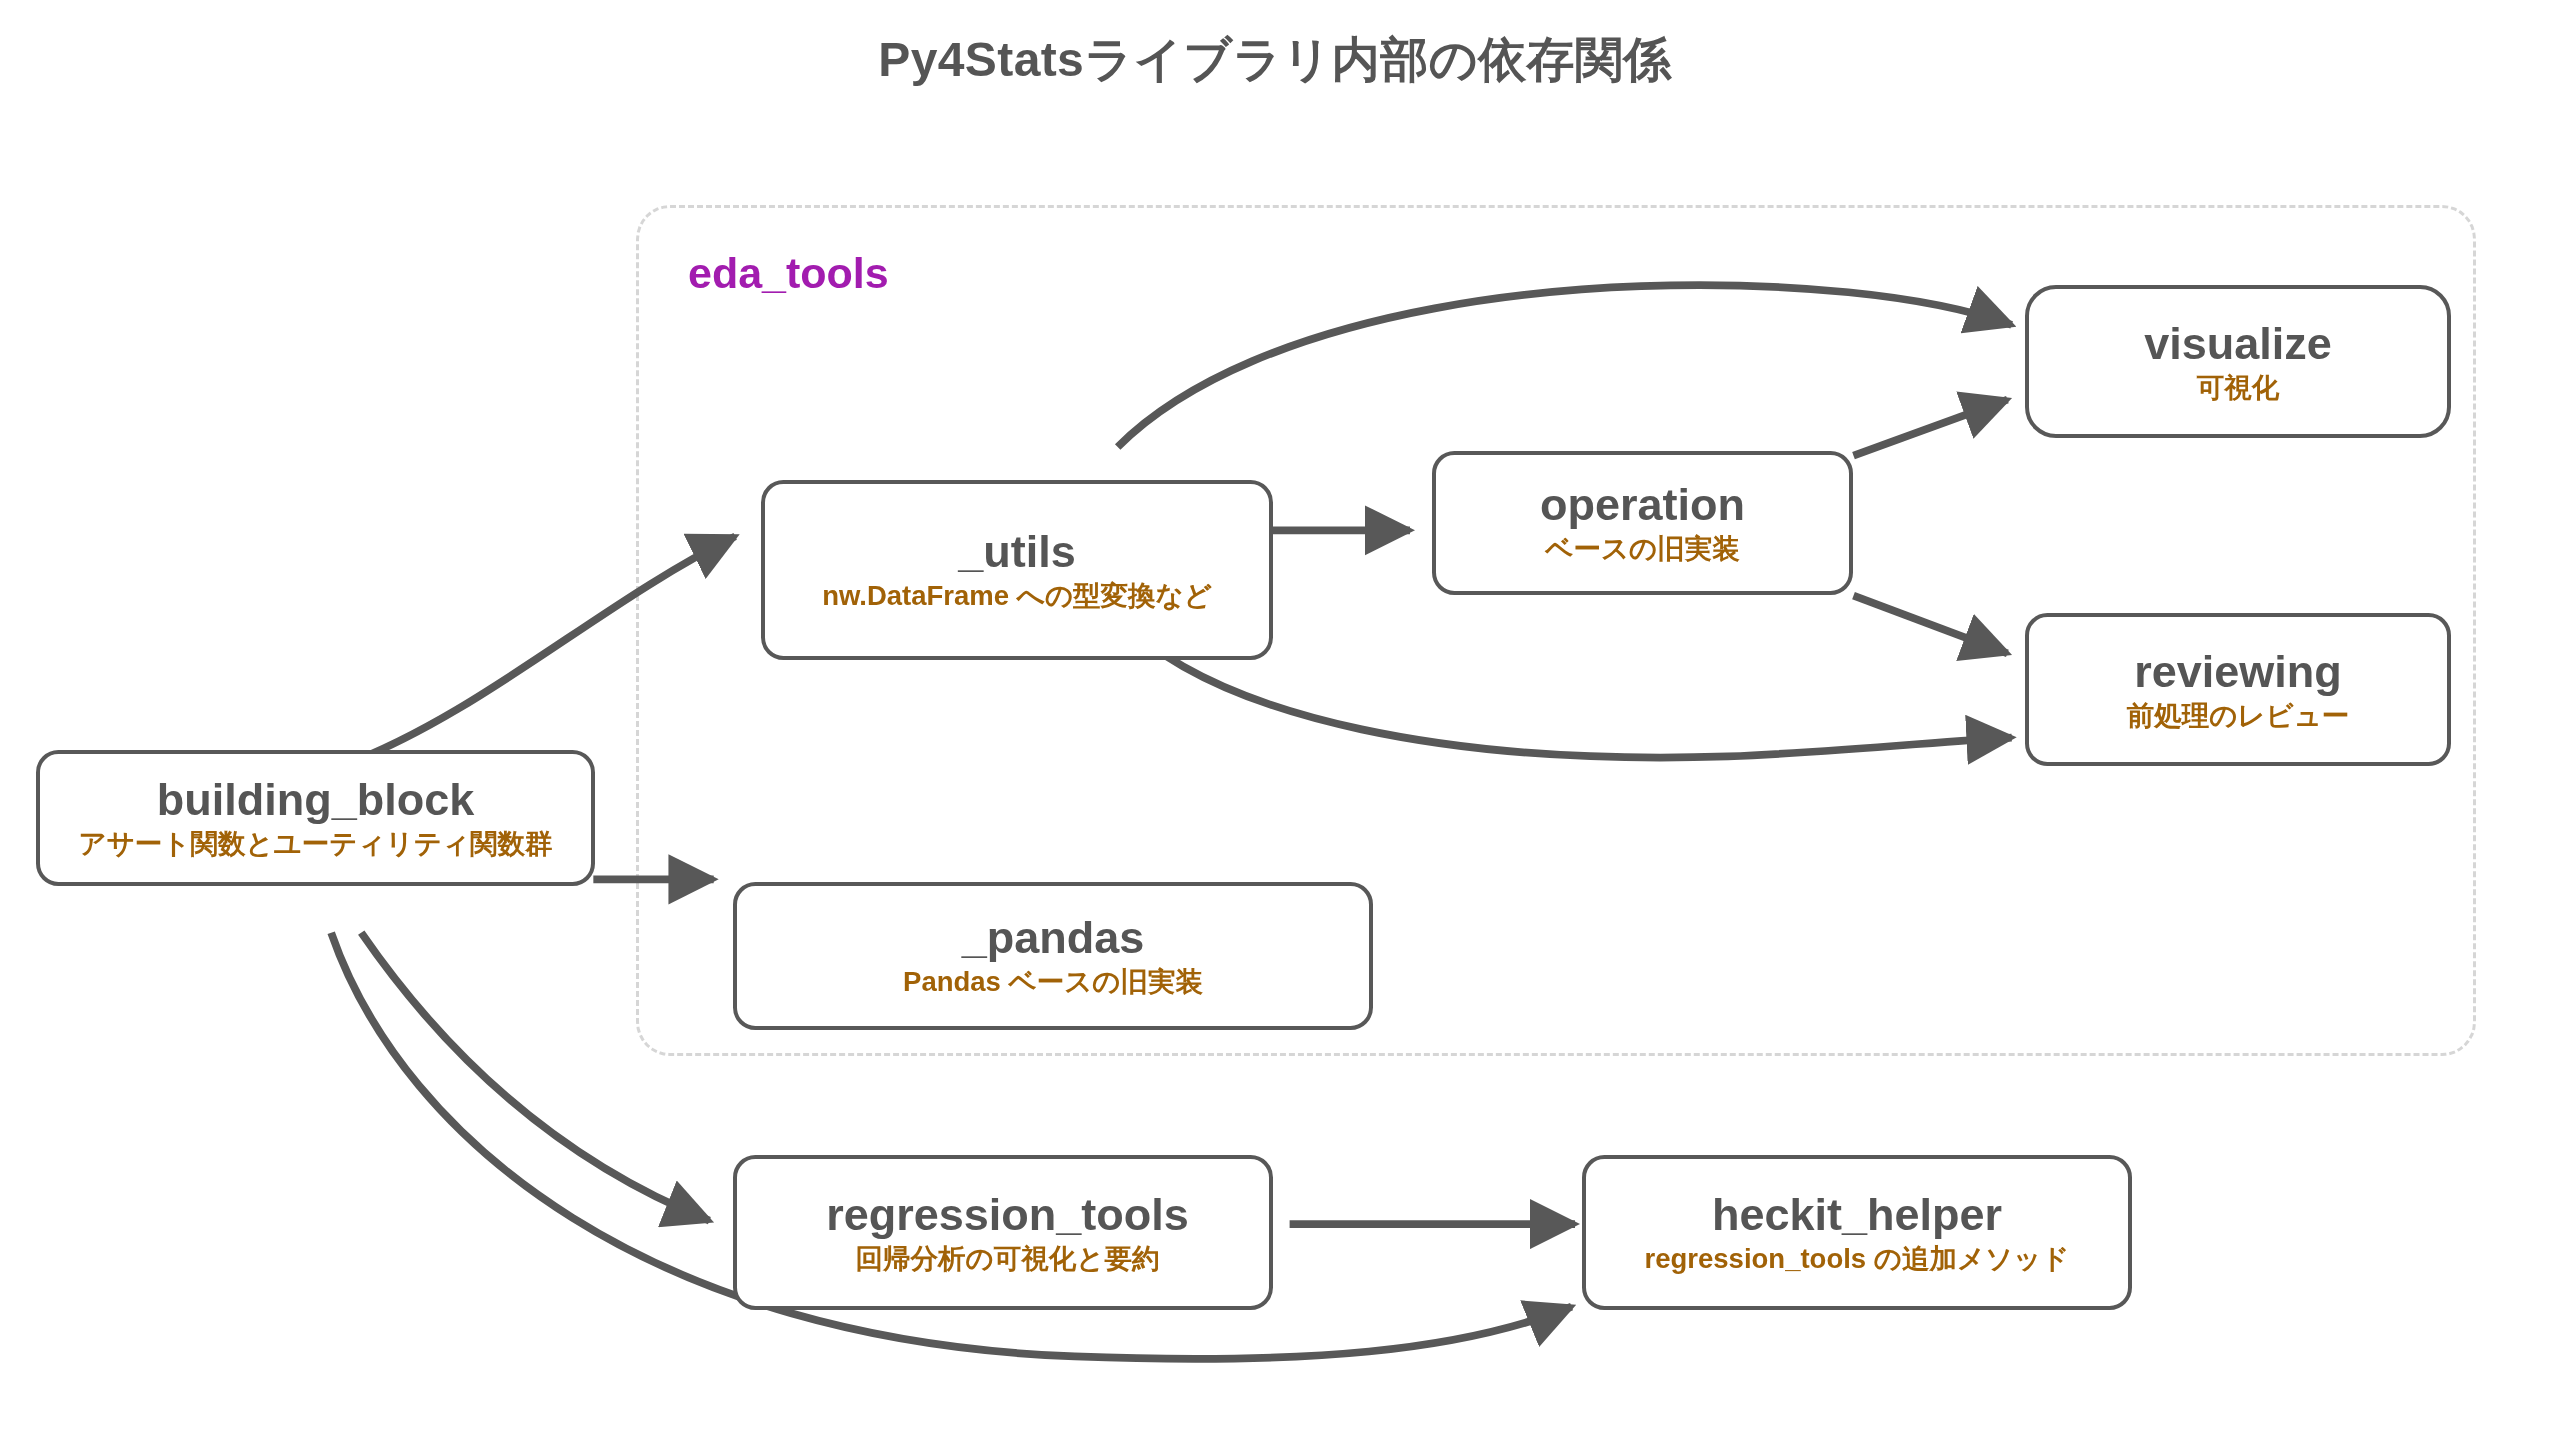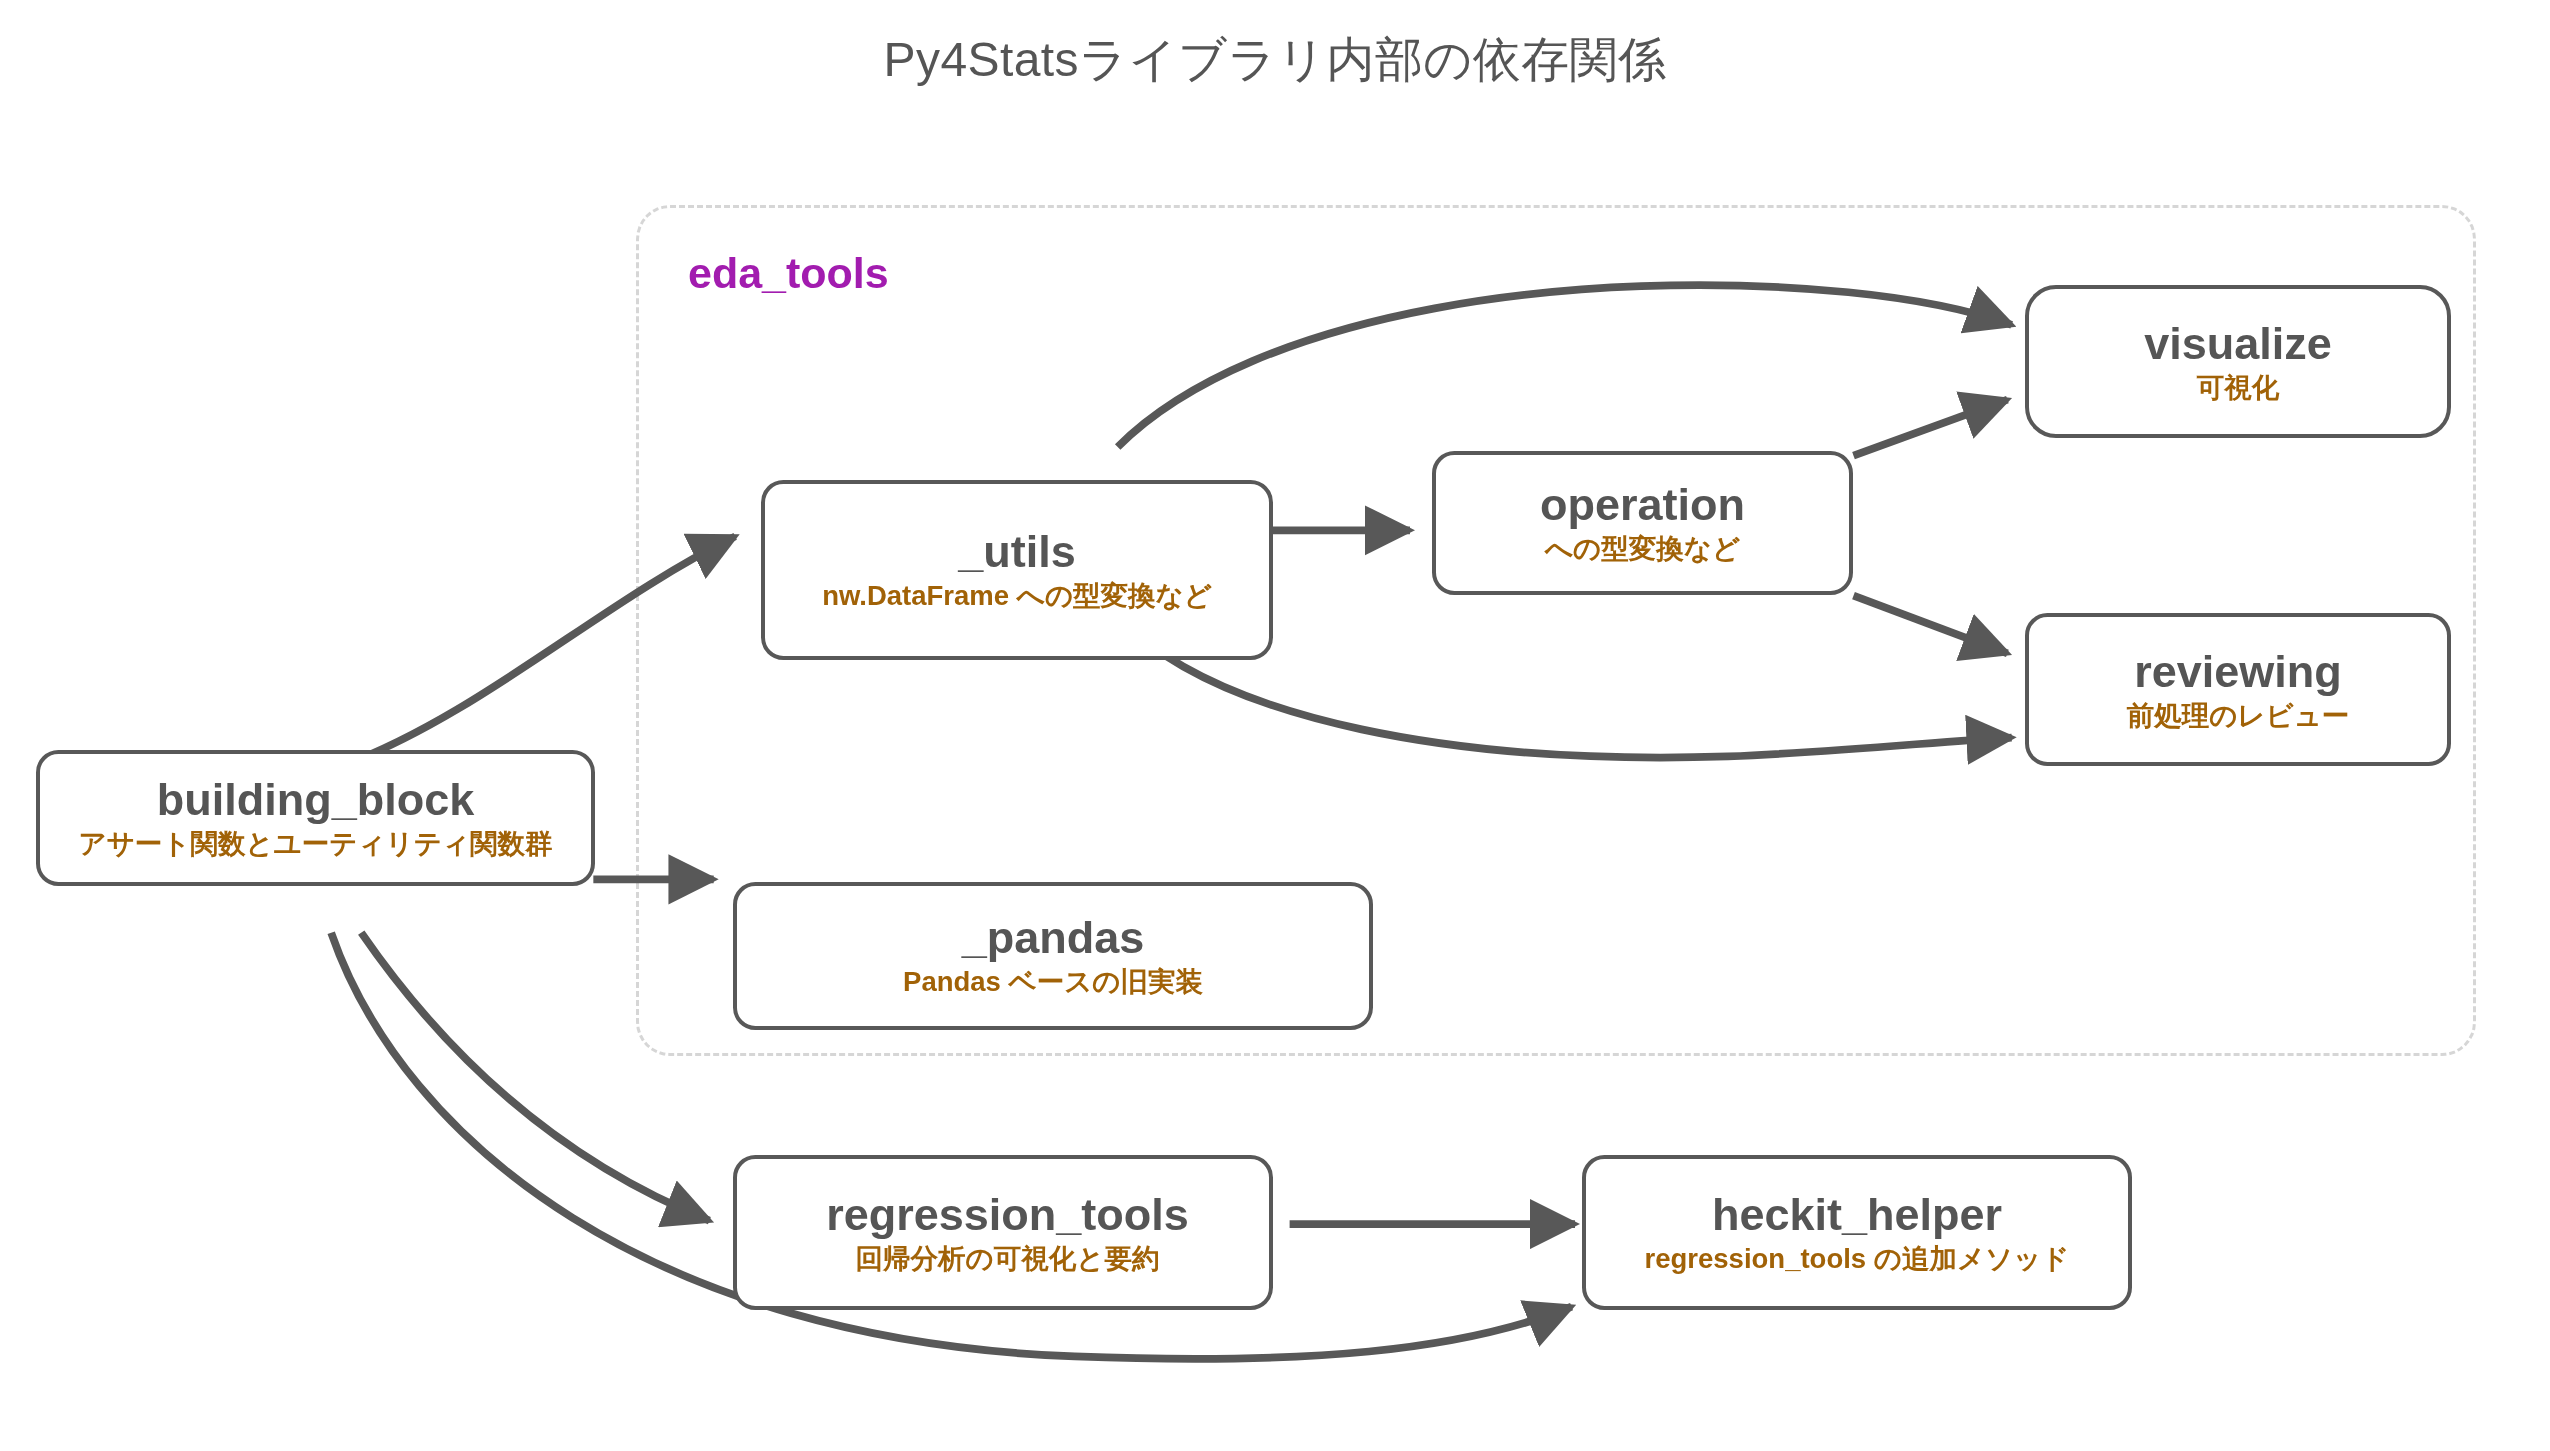--- a/index.html
+++ b/index.html
@@ -18,21 +18,21 @@
     overflow: hidden;
   }
   #diagram-title {
     position: absolute;
     left: 0;
     top: 27.5px;
     width: 2550px;
     text-align: center;
     font-size: 48px;
     color: #555555;
-    font-weight: 400;
+    font-weight: 700;
     letter-spacing: 0.4px;
   }
   #edge-layer {
     position: absolute;
     left: 0;
     top: 0;
     width: 2550px;
     height: 1451px;
   }
   .cluster {
@@ -120,21 +120,21 @@
     <div class="node-sub">アサート関数とユーティリティ関数群</div>
   </div>
 
   <div class="node" style="left:761px; top:480px; width:512px; height:180px;">
     <div class="node-title">_utils</div>
     <div class="node-sub">nw.DataFrame への型変換など</div>
   </div>
 
   <div class="node" style="left:1432px; top:451px; width:421px; height:144px;">
     <div class="node-title">operation</div>
-    <div class="node-sub">への型変換など</div>
+    <div class="node-sub">ベースの旧実装</div>
   </div>
 
   <div class="node" style="left:2025px; top:285px; width:426px; height:153px;border-radius:31px;">
     <div class="node-title">visualize</div>
     <div class="node-sub">可視化</div>
   </div>
 
   <div class="node" style="left:2025px; top:613px; width:426px; height:153px;">
     <div class="node-title">reviewing</div>
     <div class="node-sub">前処理のレビュー</div>

